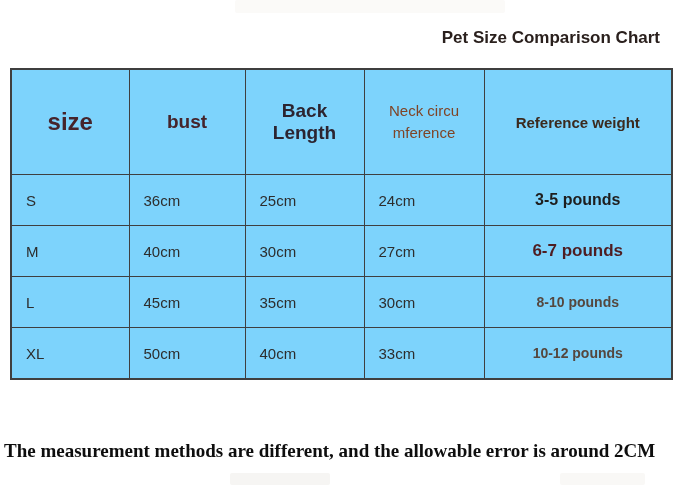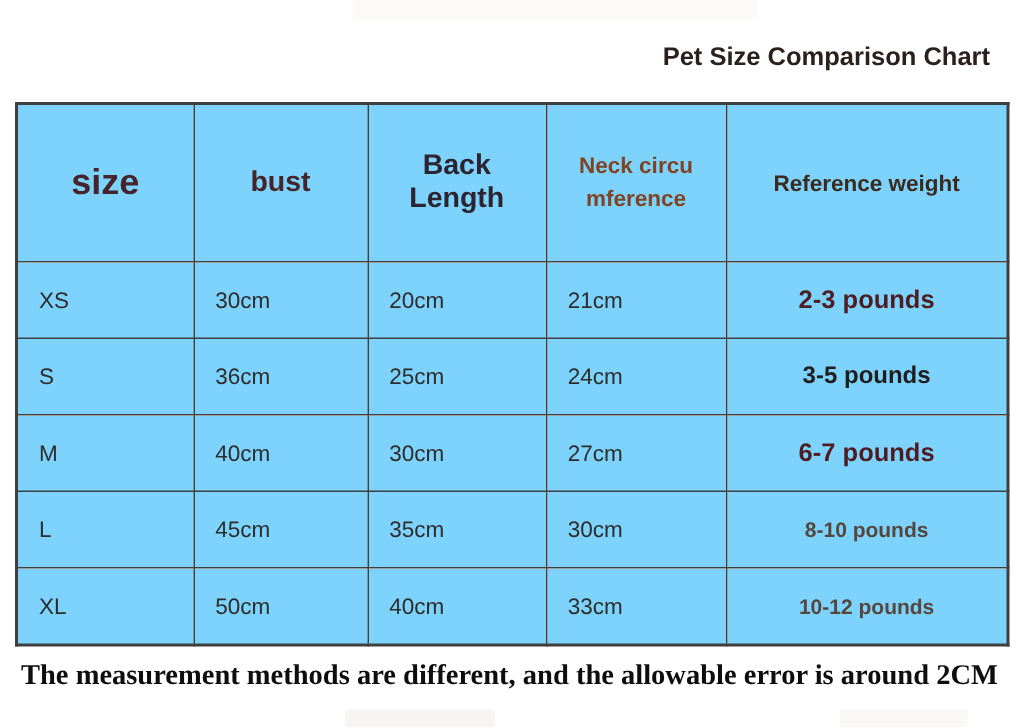--- a/index.html
+++ b/index.html
@@ -43,29 +43,29 @@
   .size-table th,.size-table td{
     border:1.5px solid var(--border);
     background:#7dd3fc;
     overflow:hidden;
   }
   .size-table th{height:72px;text-align:center;vertical-align:middle;padding:0 10px;}
   .size-table td{height:48px;vertical-align:middle;}
   th.h-size{font-size:24px;font-weight:bold;color:var(--header-size);}
   th.h-bust{font-size:19px;font-weight:bold;color:var(--header-bust);}
   th.h-back{font-size:19px;font-weight:bold;color:var(--header-back);padding:16px 2px;}
-  th.h-neck{font-size:15px;font-weight:bold;color:var(--header-neck);line-height:1.45;padding:0 16px;}
+  th.h-neck{font-size:15px;font-weight:normal;color:var(--header-neck);line-height:1.45;padding:0 16px;}
   th.h-ref{font-size:15px;font-weight:bold;color:var(--header-ref);}
   td.c-val{font-size:15px;color:var(--cell-text);text-align:left;padding-left:14px;font-weight:400;}
   td.c-weight{text-align:center;padding:0;}
   .w-big-maroon{font-size:17px;font-weight:bold;color:var(--weight-maroon);}
   .w-big-black{font-size:16px;font-weight:bold;color:var(--weight-black);}
   .w-sm-brown{font-size:14px;font-weight:bold;color:var(--weight-brown);}
   .footnote{
-    position:absolute;left:14px;top:440px;width:600px;margin:0;
+    position:absolute;left:4px;top:440px;width:600px;margin:0;
     text-align:center;white-space:nowrap;
     font-family:"Liberation Serif", serif;
     font-size:19px;font-weight:bold;color:var(--footnote-text);
   }
 </style>
 </head>
 <body>
 
 <div class="canvas">
 
@@ -85,27 +85,20 @@
     <thead>
       <tr>
         <th class="h-size">size</th>
         <th class="h-bust">bust</th>
         <th class="h-back">Back Length</th>
         <th class="h-neck">Neck circu mference</th>
         <th class="h-ref">Reference weight</th>
       </tr>
     </thead>
     <tbody>
-      <tr>
-        <td class="c-val">XS</td>
-        <td class="c-val">30cm</td>
-        <td class="c-val">20cm</td>
-        <td class="c-val">21cm</td>
-        <td class="c-weight w-big-maroon">2-3 pounds</td>
-      </tr>
       <tr>
         <td class="c-val">S</td>
         <td class="c-val">36cm</td>
         <td class="c-val">25cm</td>
         <td class="c-val">24cm</td>
         <td class="c-weight w-big-black">3-5 pounds</td>
       </tr>
       <tr>
         <td class="c-val">M</td>
         <td class="c-val">40cm</td>

